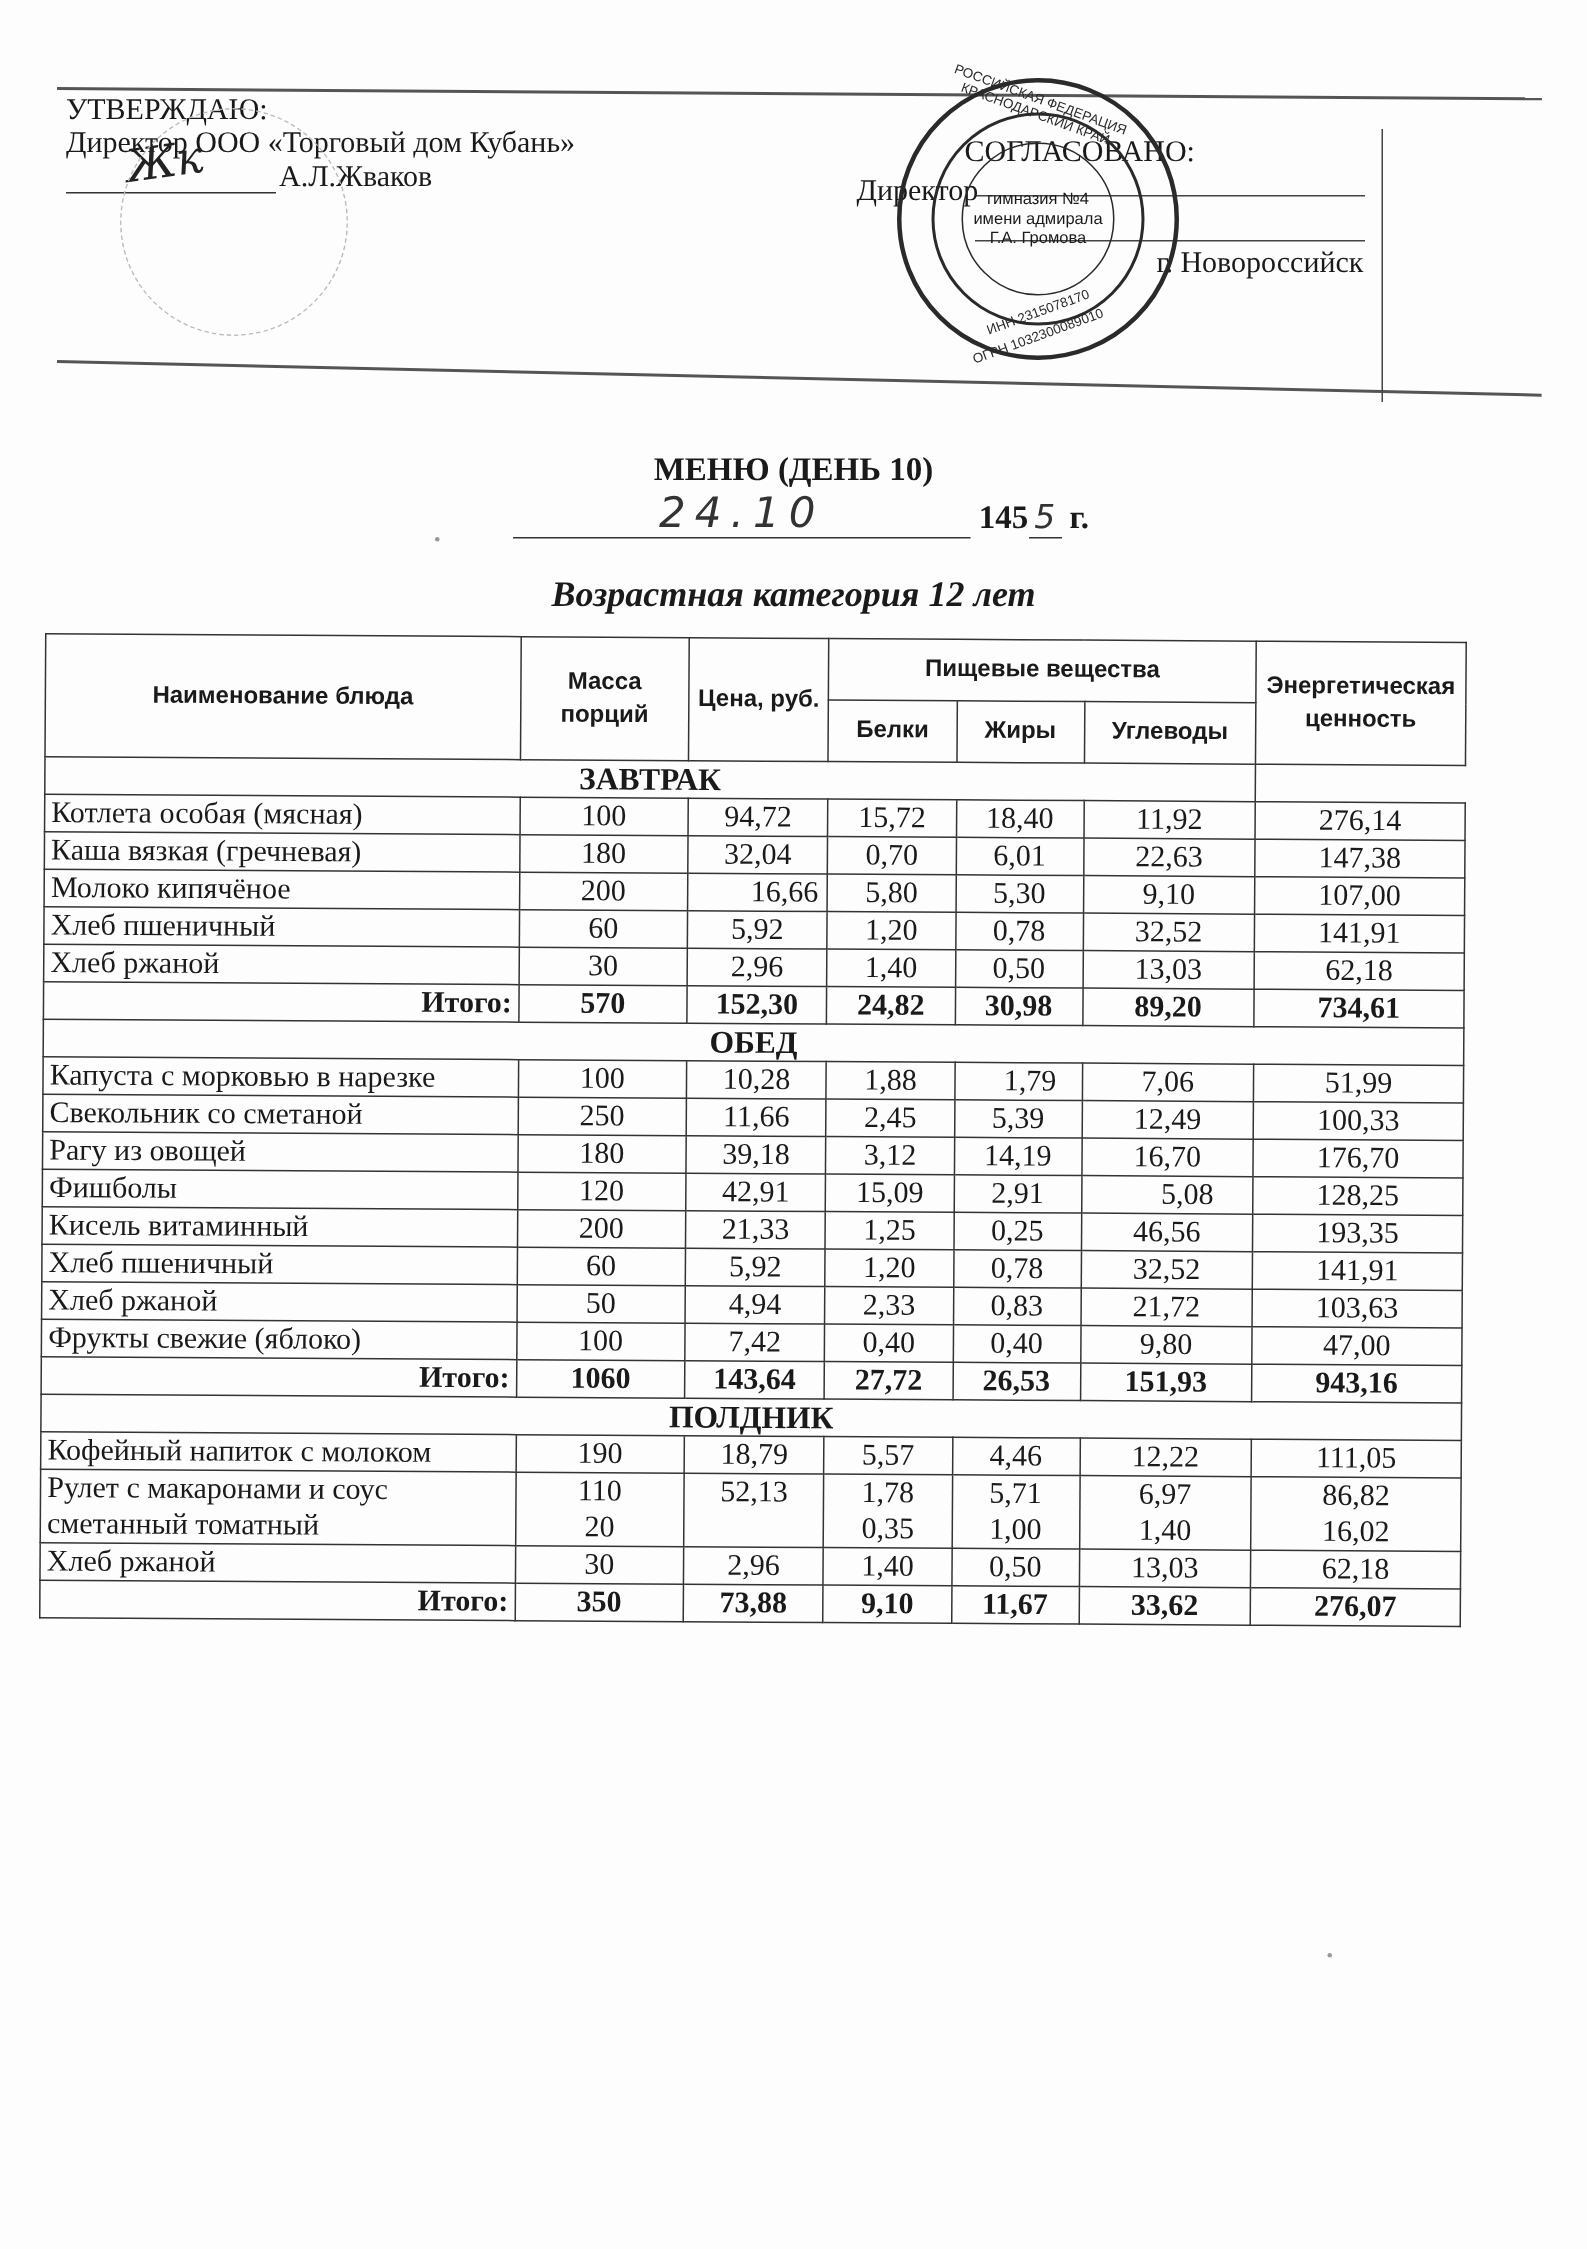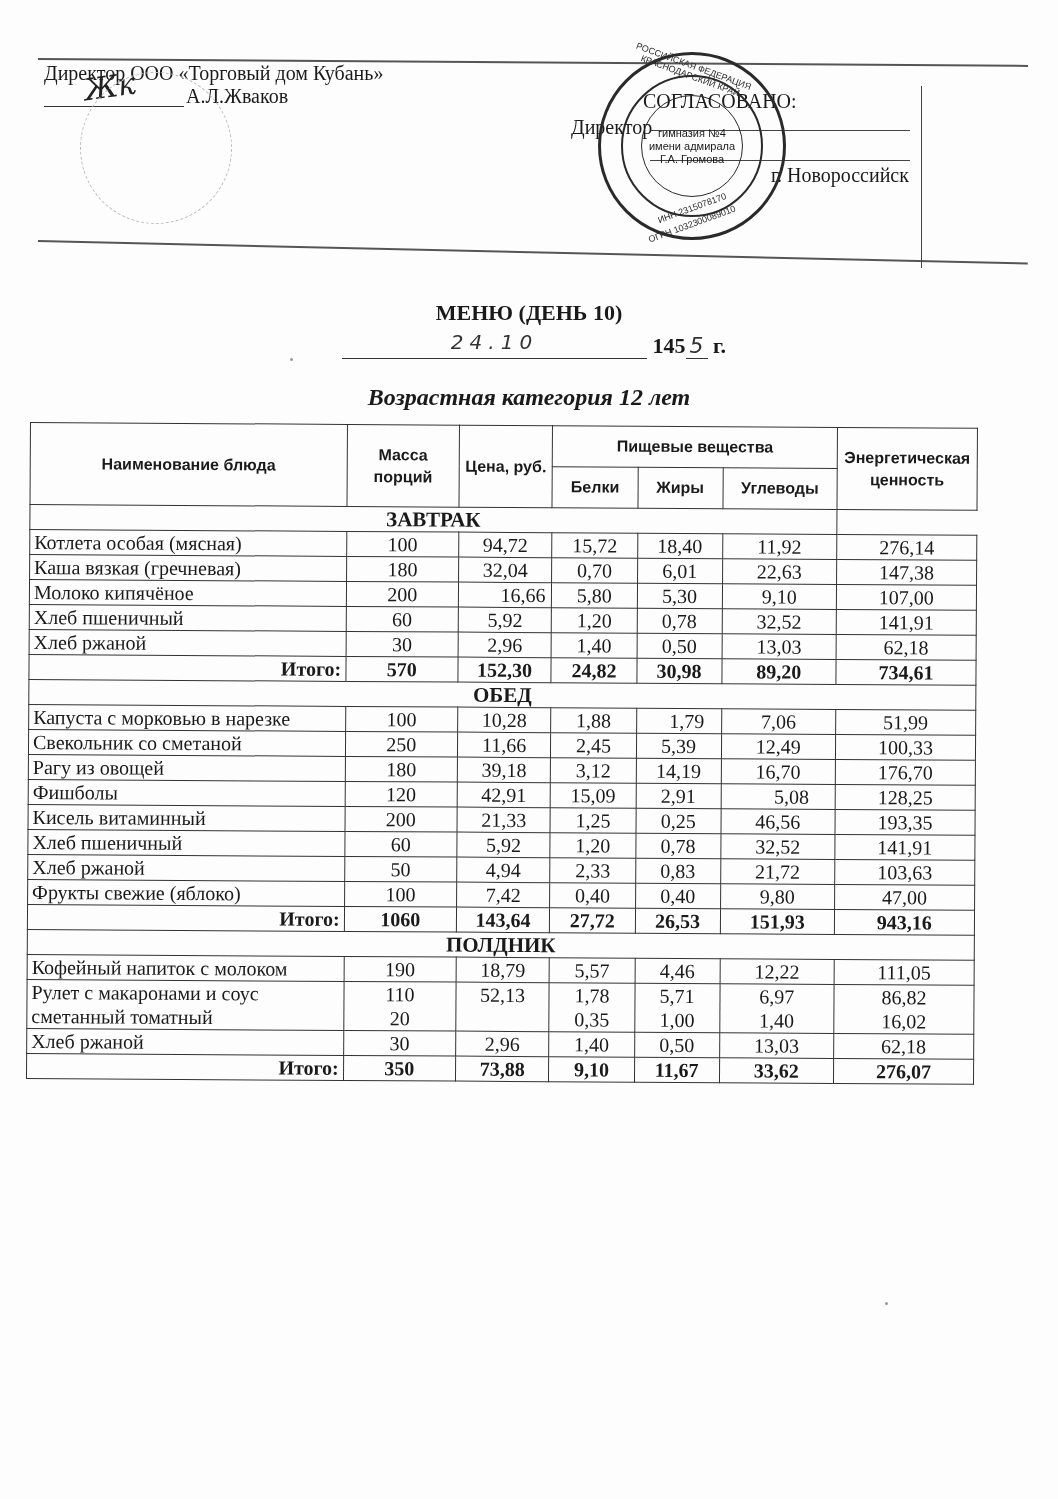--- a/index.html
+++ b/index.html
@@ -21,21 +21,21 @@
   .stamp {
     position: absolute; left: 598px; top: 52px; width: 188px; height: 188px; border-radius: 50%;
     border: 3px solid #2a2a2a; box-sizing: border-box;
   }
   .stamp .inner { position: absolute; left: 20px; top: 20px; right: 20px; bottom: 20px; border-radius: 50%; border: 2px solid #2a2a2a; }
   .stamp .core { position: absolute; left: 40px; top: 40px; right: 40px; bottom: 40px; border-radius: 50%; border: 1.5px solid #2a2a2a;
     font-family: "Liberation Sans", sans-serif; font-size: 11px; text-align: center; display: flex; flex-direction: column; justify-content: center; line-height: 13px; }
   .stamp .ring-text { position: absolute; font-family: "Liberation Sans", sans-serif; font-size: 9px; color: #2a2a2a; width: 100%; text-align: center; }
   .menu-title { left: 0; width: 1058px; top: 300px; text-align: center; font-weight: bold; font-size: 22px; }
   .date-line { left: 342px; top: 330px; font-size: 22px; font-weight: bold; }
-  .date-line .blank { display: inline-block; width: 305px; border-bottom: 1.5px solid #333; text-align: center; font-weight: normal; font-style: italic; font-family: "DejaVu Sans", sans-serif; font-size: 20px; letter-spacing: 6px; color: #333; height: 28px; line-height: 24px; vertical-align: bottom;}
+  .date-line .blank { display: inline-block; width: 305px; border-bottom: 1.5px solid #333; text-align: center; font-weight: normal; font-style: italic; font-family: "DejaVu Sans", sans-serif; font-size: 28px; letter-spacing: 6px; color: #333; height: 28px; line-height: 24px; vertical-align: bottom;}
   .date-line .yblank { display: inline-block; width: 22px; border-bottom: 1.5px solid #333; text-align: center; font-weight: normal; font-style: italic; font-family: "DejaVu Sans", sans-serif; color: #333; }
   .age { left: 0; width: 1058px; top: 384px; text-align: center; font-weight: bold; font-style: italic; font-size: 24px; }
 
   table.menu {
     position: absolute; left: 30px; top: 422px; width: 948px; border-collapse: collapse;
     font-size: 20px; transform: rotate(0.35deg); transform-origin: left top;
   }
   table.menu td, table.menu th { border: 1.5px solid #333; padding: 0 4px; line-height: 24px; vertical-align: top; }
   table.menu th { font-family: "Liberation Sans", sans-serif; font-weight: bold; font-size: 16px; text-align: center; vertical-align: middle; line-height: 22px; }
   table.menu td.num { text-align: center; }
@@ -48,20 +48,21 @@
   tr.hdr1 th { height: 40px; } tr.hdr2 th { height: 40px; }
   .dot { position: absolute; width: 3px; height: 3px; background: #999; border-radius: 50%; }
 </style>
 </head>
 <body>
 
 <div class="rule" style="left:38px; top:58px; width:990px; transform:rotate(0.4deg); transform-origin:left;"></div>
 <div class="rule" style="left:38px; top:240px; width:990px; transform:rotate(1.3deg); transform-origin:left;"></div>
 
 <div class="abs approve">
+  <div>УТВЕРЖДАЮ:</div>
   <div>Директор ООО «Торговый дом Кубань»</div>
   <div>
     <span class="sigline">&nbsp;<span class="signature">Жк</span></span><span>А.Л.Жваков</span>
   </div>
 </div>
 <div class="stamp-left"></div>
 
 <div class="agree-lines" style="top:130px;"></div>
 <div class="agree-lines" style="top:160px;"></div>
 <div class="agree-vline"></div>

